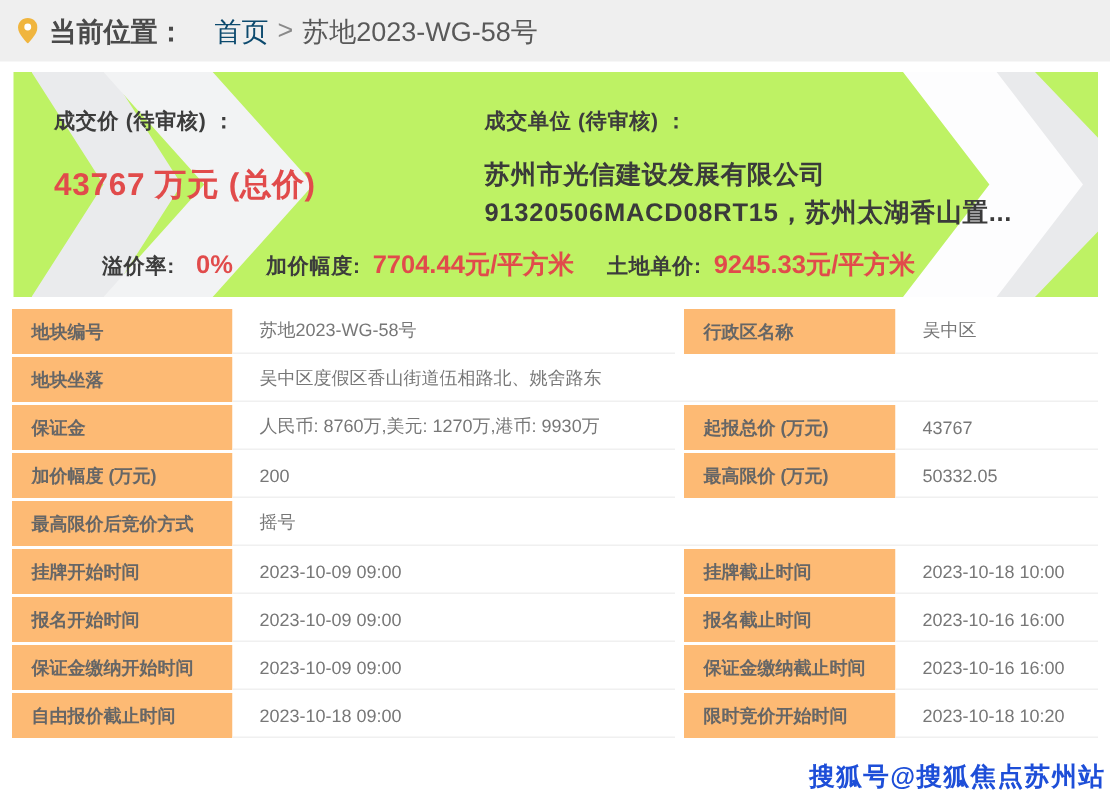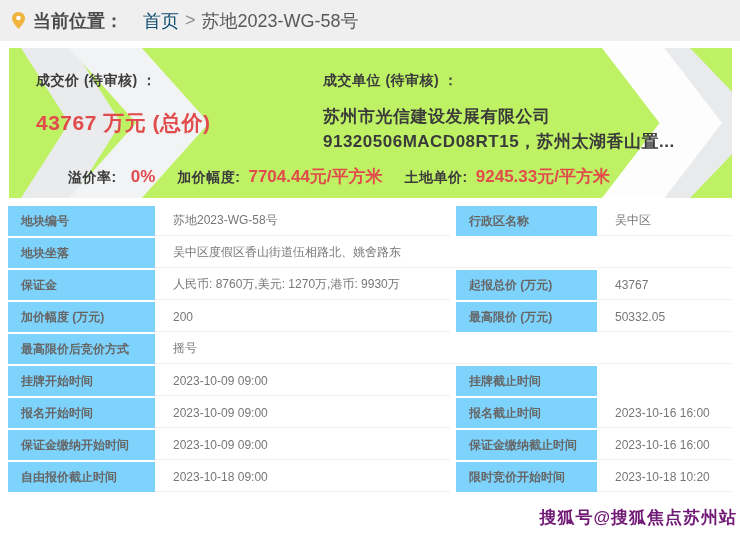--- a/index.html
+++ b/index.html
@@ -76,37 +76,37 @@
     font-size:14px; font-weight:bold; color:#3c3c3c;margin-left:32px;
   }
   .stat-label { letter-spacing:0.5px; }
   .stat-value { color:#e14b4b; font-size:17px; margin-left:14px; }
   .stat-gap { margin-left:22px; }
 
   
   .detail-table { position:absolute; left:8px; right:8px; top:206px; }
   .trow { display:flex; height:30px; margin-bottom:2px; font-size:12px; }
   .tlabel {
-    width:147px; background:#7dd3fc; color:#666; font-weight:bold;
+    width:147px; background:#fdba74; color:#666; font-weight:bold;
     display:flex; align-items:center; padding-left:13px; flex-shrink:0;
   }
   .tlabel.second { width:141px; margin-left:6px; }
   .tvalue {
     background:#ffffff; color:#777;
     display:flex; align-items:center; padding-left:18px;
     border-bottom:1px solid #f0f0f0;
   }
   .tvalue.first { width:295px; flex-shrink:0; }
   .tvalue.second { flex:1; }
   .trow.span .tvalue.first { width:auto; flex:1; }
 
   
   .watermark {
     position:absolute; right:3px; bottom:5px;
-    font-size:17px; font-weight:bold; color:#701a75; letter-spacing:1px;
+    font-size:17px; font-weight:bold; color:#1d4ed8; letter-spacing:1px;
     text-shadow:-1px -1px 0 #fff, 1px -1px 0 #fff, -1px 1px 0 #fff, 1px 1px 0 #fff;
     pointer-events:none;
   }
 </style>
 </head>
 <body>
 
 <div class="breadcrumb-bar">
   <span class="pin">
     <svg width="13" height="17" viewBox="0 0 13 17">
@@ -179,20 +179,21 @@
 
   <div class="trow span">
     <div class="tlabel">最高限价后竞价方式</div>
     <div class="tvalue first">摇号</div>
   </div>
 
   <div class="trow">
     <div class="tlabel">挂牌开始时间</div>
     <div class="tvalue first">2023-10-09 09:00</div>
     <div class="tlabel second">挂牌截止时间</div>
+    <div class="tvalue second">2023-10-18 10:00</div>
   </div>
 
   <div class="trow">
     <div class="tlabel">报名开始时间</div>
     <div class="tvalue first">2023-10-09 09:00</div>
     <div class="tlabel second">报名截止时间</div>
     <div class="tvalue second">2023-10-16 16:00</div>
   </div>
 
   <div class="trow">

